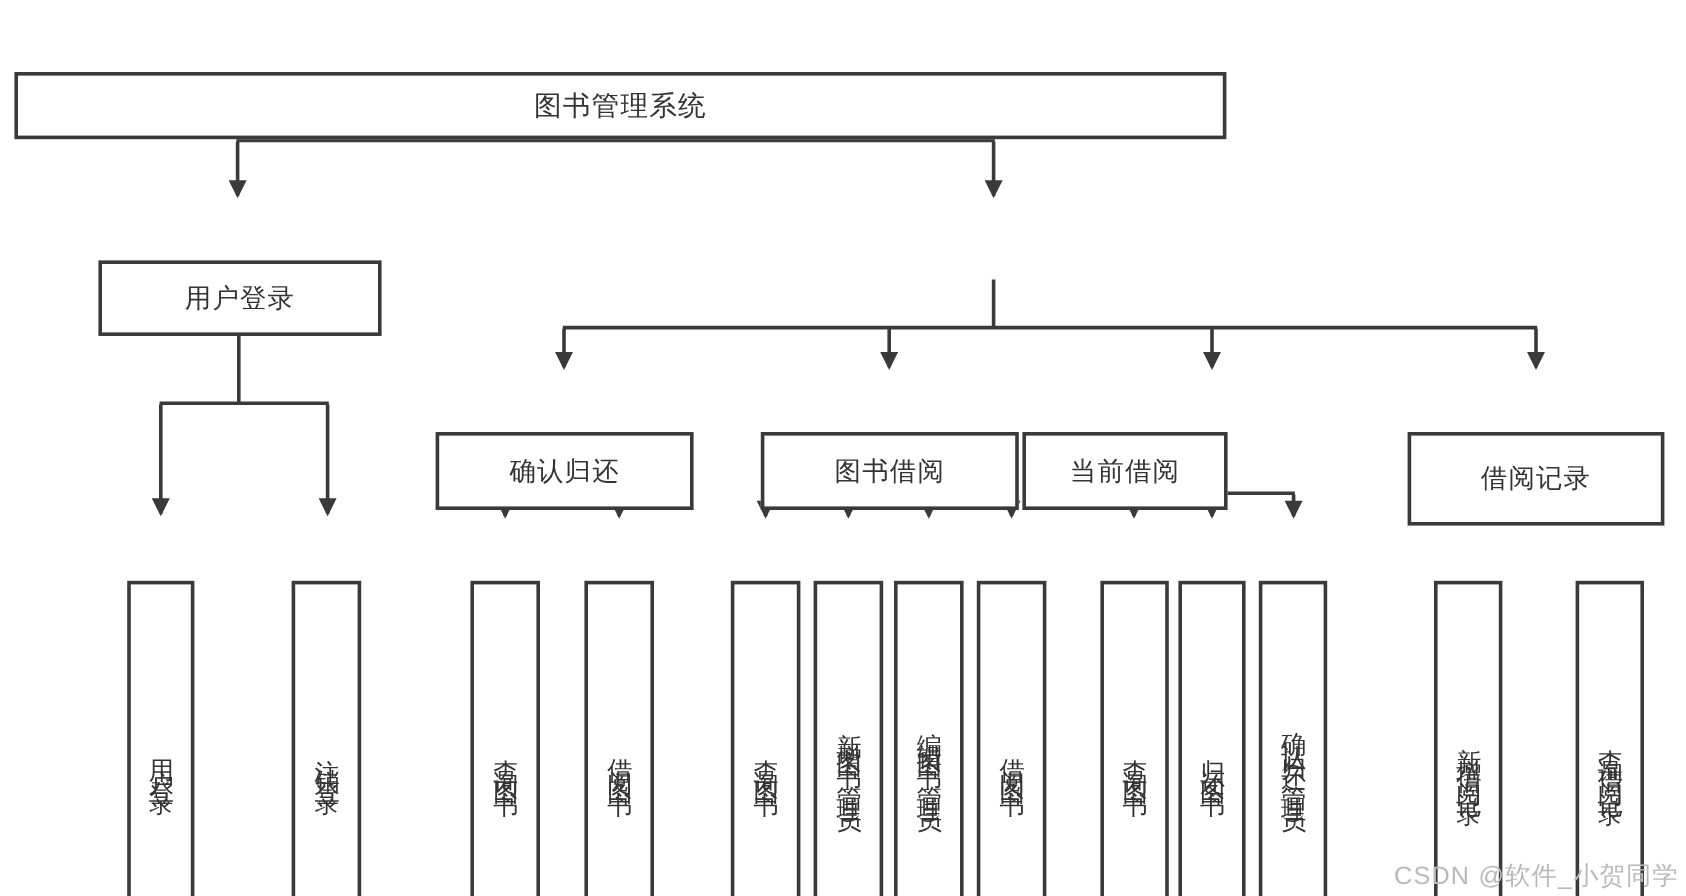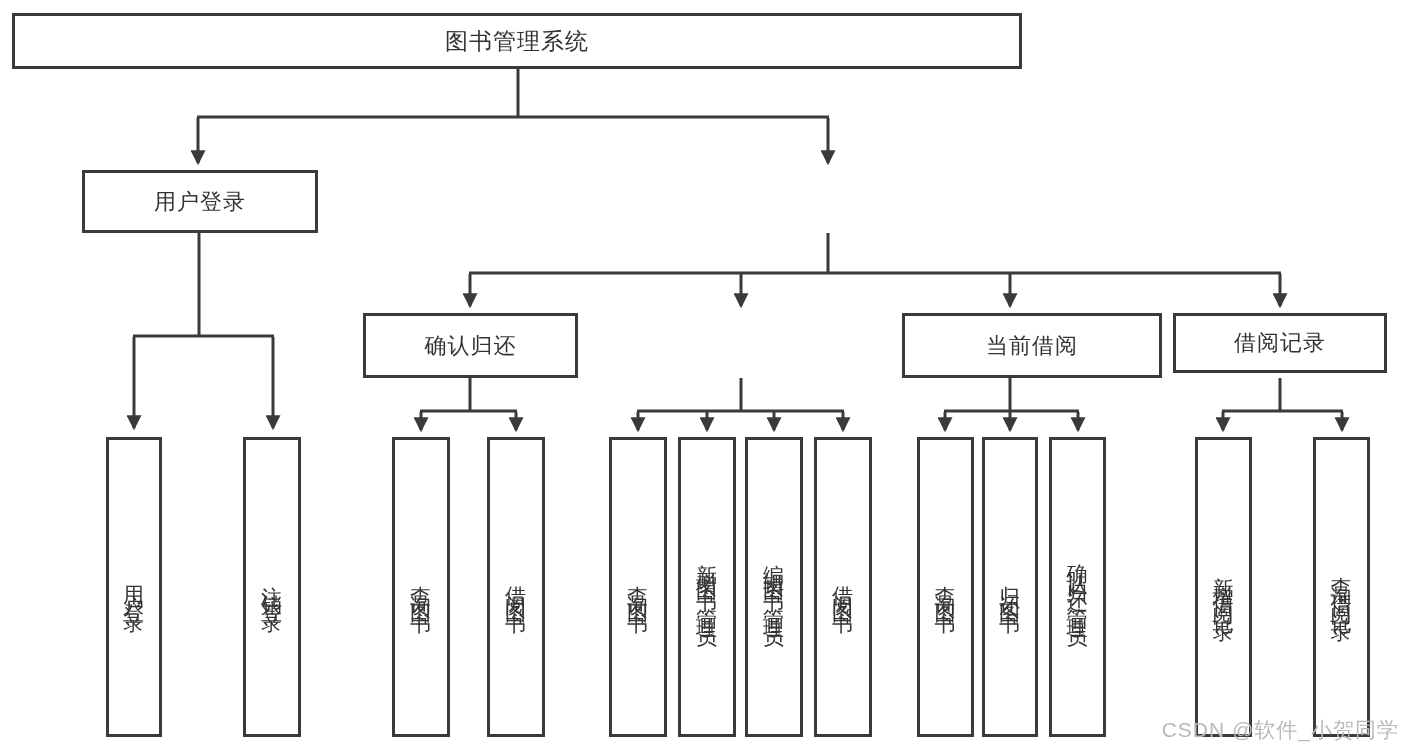--- a/index.html
+++ b/index.html
@@ -28,20 +28,21 @@
   }
   .node {
     position: absolute;
     background: var(--background);
     border: 3px solid var(--line);
     color: var(--text);
     display: flex;
     align-items: center;
     justify-content: center;
     text-align: center;
+    margin-top: 47px;
   }
   .node.h { font-size: 22px; letter-spacing: 1px; }
   .node.root { font-size: 23px; }
   .node.v { font-size: 21px; }
   .node.v .vtext {
     writing-mode: vertical-rl;
     letter-spacing: 9px;
     line-height: 1;
     white-space: nowrap;
   }
@@ -104,24 +105,27 @@
     <span>图书管理系统</span>
   </div>
 
   <div class="node h" style="left:82px;top:170px;width:236px;height:63px">
     <span>用户登录</span>
   </div>
 
   <div class="node h" style="left:363px;top:313px;width:215px;height:65px">
     <span>确认归还</span>
   </div>
-  <div class="node h" style="left:902px;top:313px;width:260px;height:65px">
+  <div class="node h" style="left:634px;top:313px;width:215px;height:65px">
+    <span>图书借阅</span>
+  </div>
+  <div class="node h" style="left:852px;top:313px;width:171px;height:65px">
     <span>当前借阅</span>
   </div>
-  <div class="node h" style="left:1173px;top:313px;width:214px;height:60px">
+  <div class="node h" style="left:1173px;top:313px;width:214px;height:78px">
     <span>借阅记录</span>
   </div>
 
   <div class="node v" style="left:106px;top:437px;width:56px;height:300px">
     <span class="vtext">用户登录</span>
   </div>
   <div class="node v" style="left:243px;top:437px;width:58px;height:300px">
     <span class="vtext">注销登录</span>
   </div>
 

